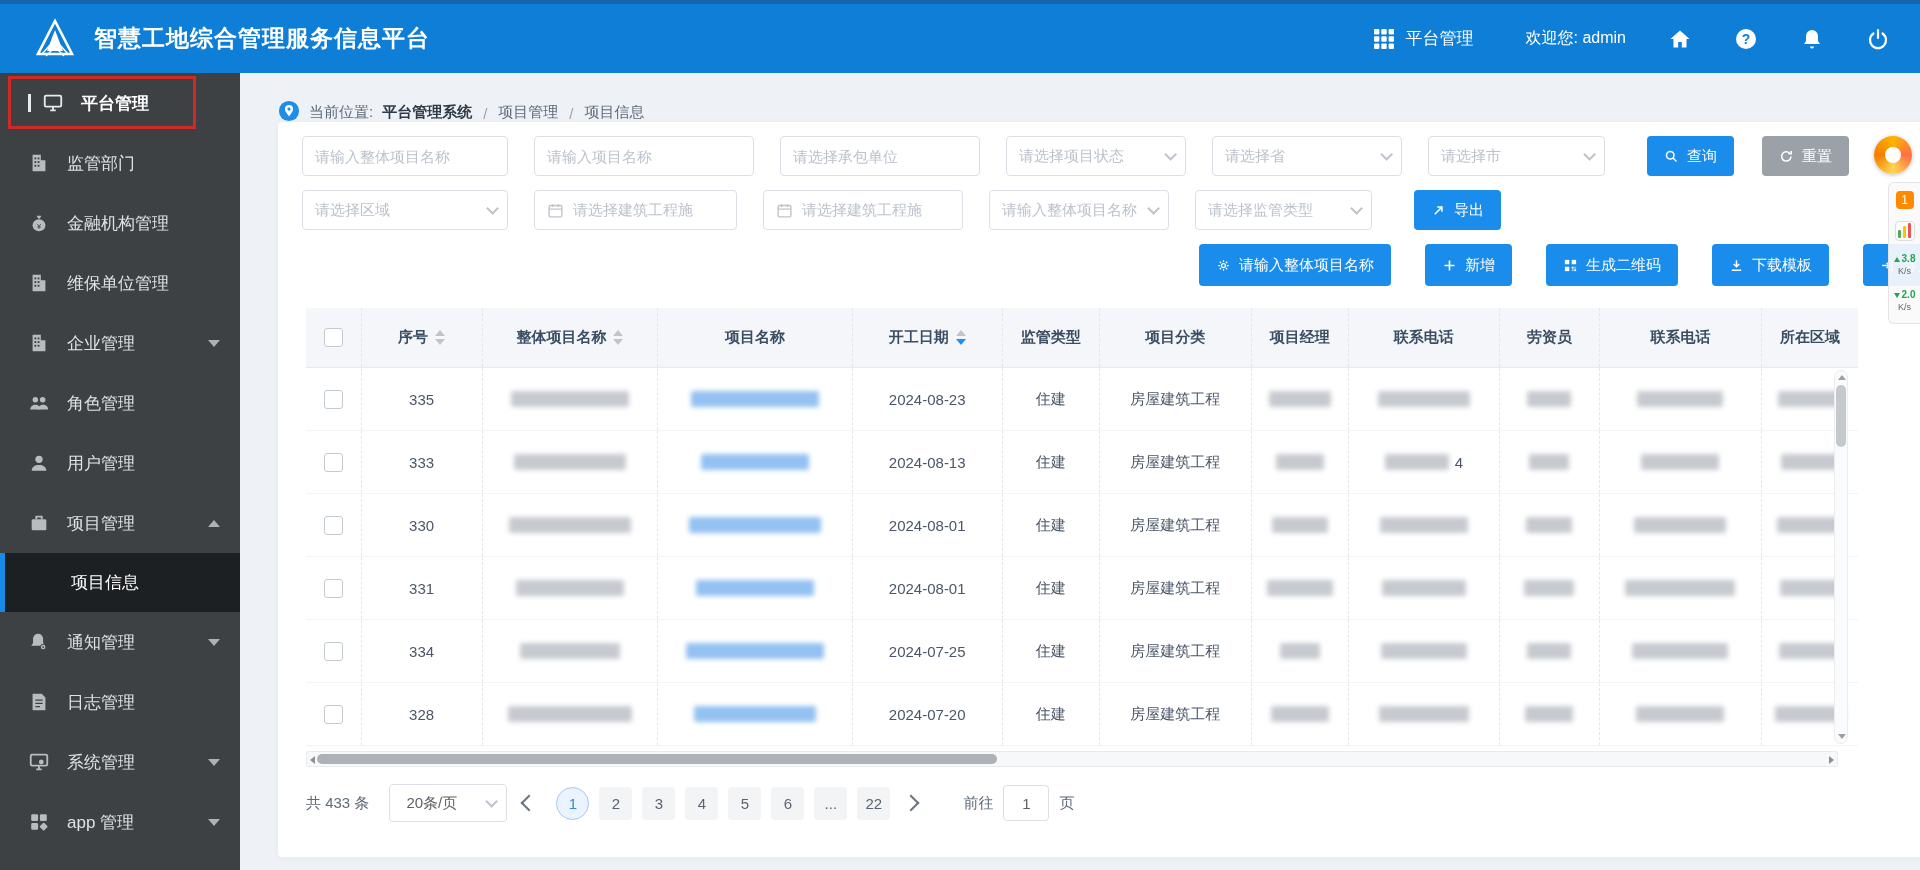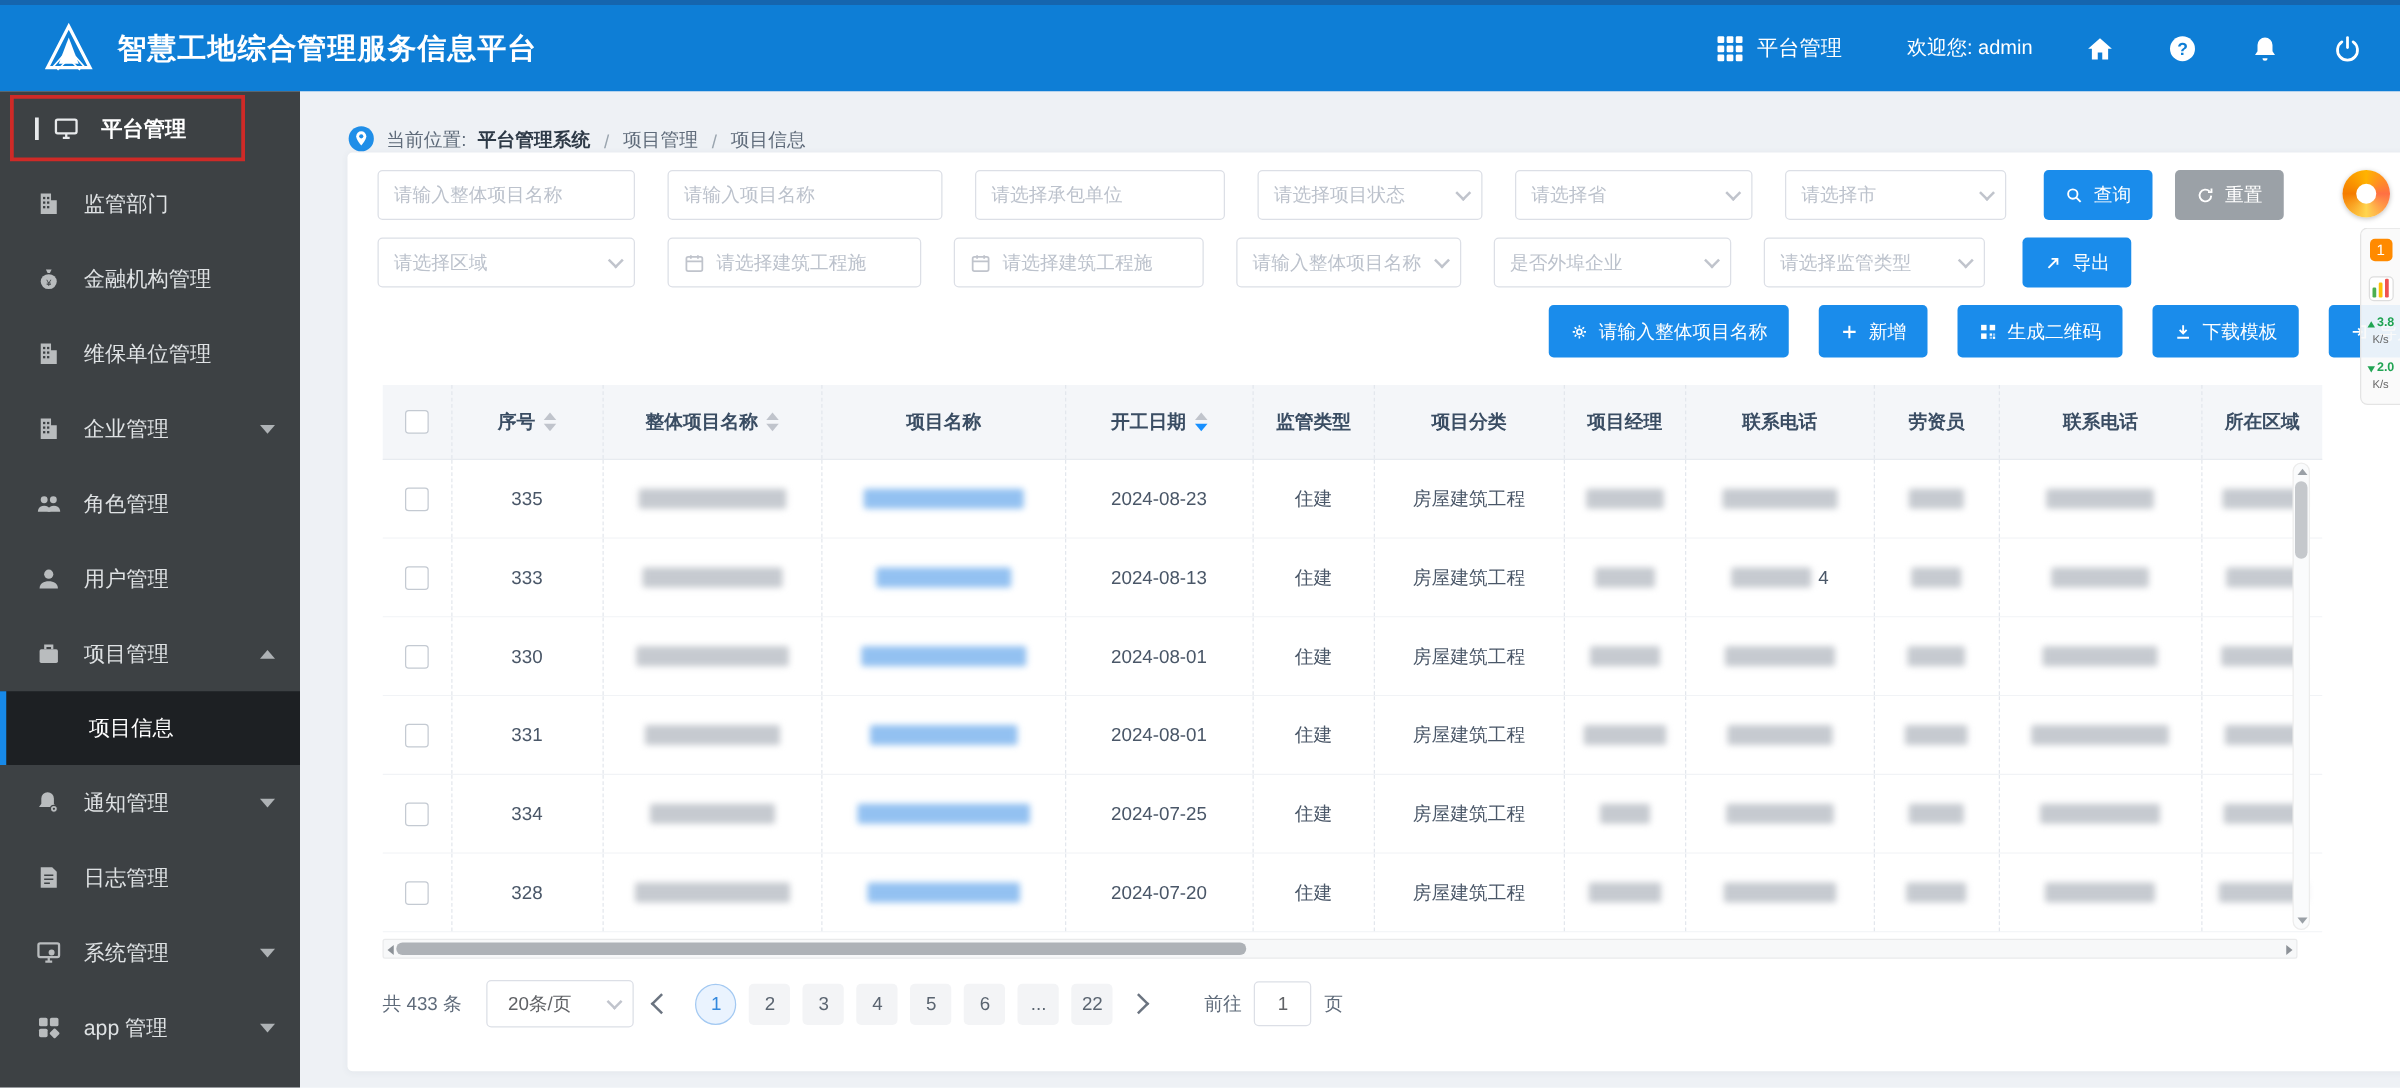--- a/index.html
+++ b/index.html
@@ -39,24 +39,24 @@
   
   .filters { padding:14px 0 0 24px; }
   .f-row { display:flex; align-items:center; margin-bottom:14px; }
   .f-item { height:40px; border:1px solid #dcdfe6; border-radius:4px; background:#fff; display:flex; align-items:center; padding:0 12px; margin-right:26px; font-size:15px; color:#bcc2cc; }
   .f-item input { border:none; outline:none; width:100%; font-size:15px; color:#606266; background:transparent; }
   .f-item input::placeholder { color:#bcc2cc; }
   .f-select { justify-content:space-between; cursor:pointer; }
   .sel-chev { width:9px; height:9px; border-right:2px solid #c0c4cc; border-bottom:2px solid #c0c4cc; transform:rotate(45deg) translateY(-3px); flex:0 0 9px; }
   .cal-ic { width:17px; height:17px; margin-right:9px; flex:0 0 17px; }
   .w206{width:206px} .w220{width:220px} .w200{width:200px} .w180{width:180px} .w190{width:190px} .w177{width:177px} .w203{width:203px}
-  .btn { height:40px; border:none; border-radius:4px; color:#fff; font-size:15px; display:inline-flex; align-items:center; justify-content:center; gap:8px; padding:0 17px; cursor:pointer; }
+  .btn { height:40px; border:none; border-radius:4px; color:#fff; font-size:15px; display:inline-flex; align-items:center; justify-content:center; gap:8px; padding:0 17px; cursor:pointer;margin-left:10px; }
   .btn-blue { background:#1a8ceb; }
   .btn-gray { background:#9ba1a7; }
-  .ml8 { margin-left:4px;align-items:center; } .mr18 { margin-right:18px; }
+  .ml8 { margin-left:16px;align-items:center; } .mr18 { margin-right:18px; }
   .btn svg { width:15px; height:15px; }
 
   
   .actions { display:flex; justify-content:flex-end; gap:24px; padding-right:36px; margin-top:4px; }
   .actions .btn { height:42px; }
 
   
   .tablewrap { margin:22px 0 0 28px; width:1552px; overflow:hidden; position:relative; font-size:15px; }
   .t-head { display:flex; background:#f4f6f9; height:60px; font-weight:bold; color:#3a4d63; border-bottom:1px solid #e7ebf0; }
   .t-row { display:flex; height:63px; border-bottom:1px solid #f1f3f6; color:#4a5768; background:#fff; }
@@ -363,24 +363,20 @@
         </div>
         <div class="f-item w200">
           <svg class="cal-ic" viewBox="0 0 24 24">
               <rect x="3" y="5" width="18" height="16" rx="2" fill="none" stroke="#c0c4cc" stroke-width="2"></rect>
               <path d="M8 3 v4 M16 3 v4 M3 10 h18" stroke="#c0c4cc" stroke-width="2"></path>
             </svg>
           <span>请选择建筑工程施</span>
         </div>
         <div class="f-item f-select w180">
             <span>请输入整体项目名称</span>
-            <i class="sel-chev"></i>
-          </div>
-        <div class="f-item f-select w190">
-            <span>是否外埠企业</span>
             <i class="sel-chev"></i>
           </div>
         <div class="f-item f-select w177">
             <span>请选择监管类型</span>
             <i class="sel-chev"></i>
           </div>
         <button class="btn btn-blue ml8">
           <svg viewBox="0 0 24 24">
               <path d="M6 18 L17 7 M10 6.5 h7.5 V14" fill="none" stroke="#fff" stroke-width="2.4"></path>
             </svg>

